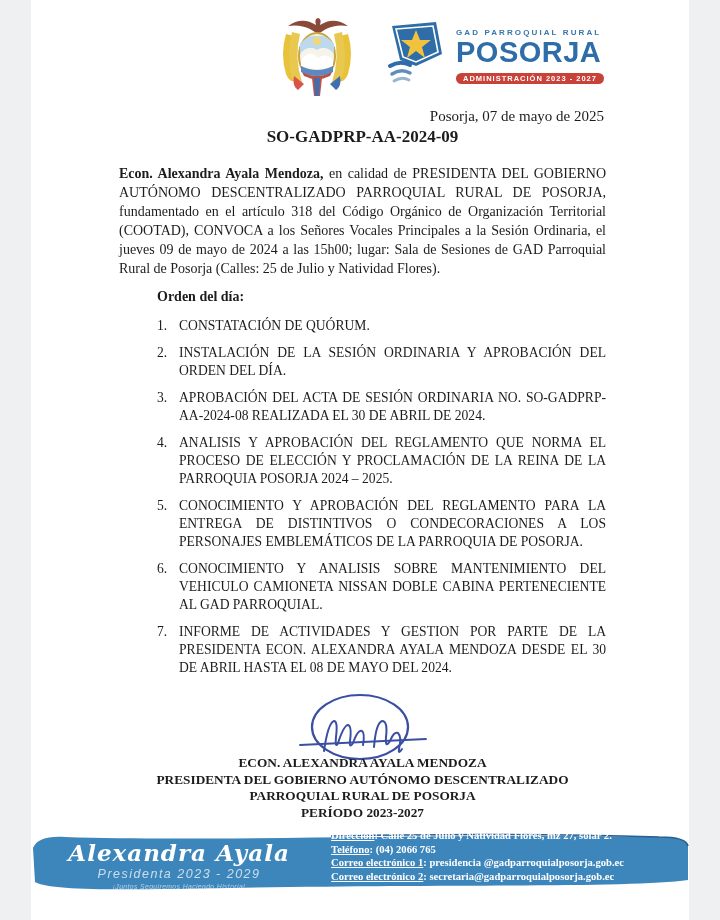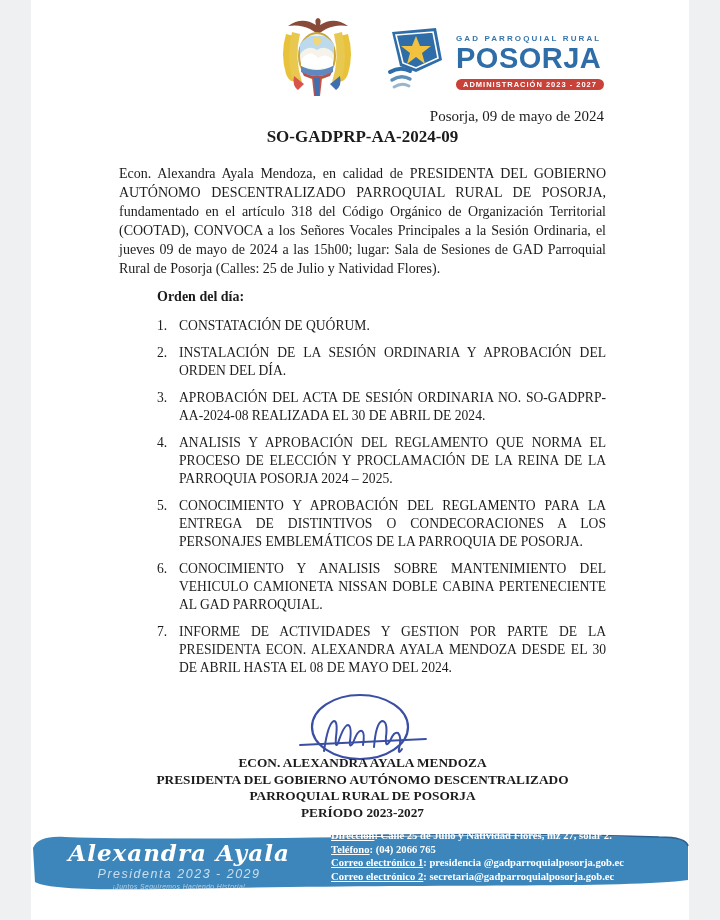--- a/index.html
+++ b/index.html
@@ -18,21 +18,21 @@
     background: #ffffff;
   }
   .content {
     padding: 14px 83px 0 88px;
   }
 
   
   .header-row {
     display: flex;
     justify-content: flex-end;
-    align-items: flex-end;
+    align-items: center;
     gap: 26px;
     min-height: 80px;
     padding-right: 2px;
   }
   .coat { width: 86px; height: 84px; }
   .logo-block { display: flex; align-items: flex-start; gap: 8px; width: 218px; }
   .logo-mark { width: 62px; height: 72px; flex: 0 0 auto; }
   .logo-text { padding-top: 8px; }
   .logo-small {
     font-family: "Liberation Sans", sans-serif;
@@ -72,21 +72,21 @@
     font-size: 17px; margin-top: 2px;
   }
 
   
   .intro {
     margin-top: 17px;
     font-size: 14px;
     line-height: 19px;
     text-align: justify;
   }
-  .intro .lead { font-weight: normal; }
+  .intro .lead { font-weight: bold; }
 
   .agenda-heading {
     margin-top: 11px;
     padding-left: 38px;
     font-weight: bold;
     font-size: 14px;
   }
   .agenda-list {
     margin-top: 12px;
     padding-left: 38px;
@@ -193,21 +193,21 @@
           <path d="M8 61 Q16 56 23 60" stroke="#9ab6cc" stroke-width="2.8" fill="none" stroke-linecap="round"></path>
         </svg>
         <div class="logo-text">
           <div class="logo-small">GAD PARROQUIAL RURAL</div>
           <div class="logo-name">POSORJA</div>
           <div class="logo-badge">ADMINISTRACIÓN 2023 - 2027</div>
         </div>
       </div>
     </div>
 
-    <div class="date-line">Posorja, 09 de mayo de 2024</div>
+    <div class="date-line">Posorja, 07 de mayo de 2025</div>
 
     <div class="doc-subtitle">SO-GADPRP-AA-2024-09</div>
 
     <p class="intro"><span class="lead">Econ. Alexandra Ayala Mendoza,</span><span> en calidad de PRESIDENTA DEL GOBIERNO AUTÓNOMO DESCENTRALIZADO PARROQUIAL RURAL DE POSORJA, fundamentado en el artículo 318 del Código Orgánico de Organización Territorial (COOTAD), CONVOCA a los Señores Vocales Principales a la Sesión Ordinaria, el jueves 09 de mayo de 2024 a las 15h00; lugar: Sala de Sesiones de GAD Parroquial Rural de Posorja (Calles: 25 de Julio y Natividad Flores).</span></p>
 
     <div class="agenda-heading">Orden del día:</div>
 
     <ol class="agenda-list">
       <li class="agenda-item">
         <span class="num">1.</span>

